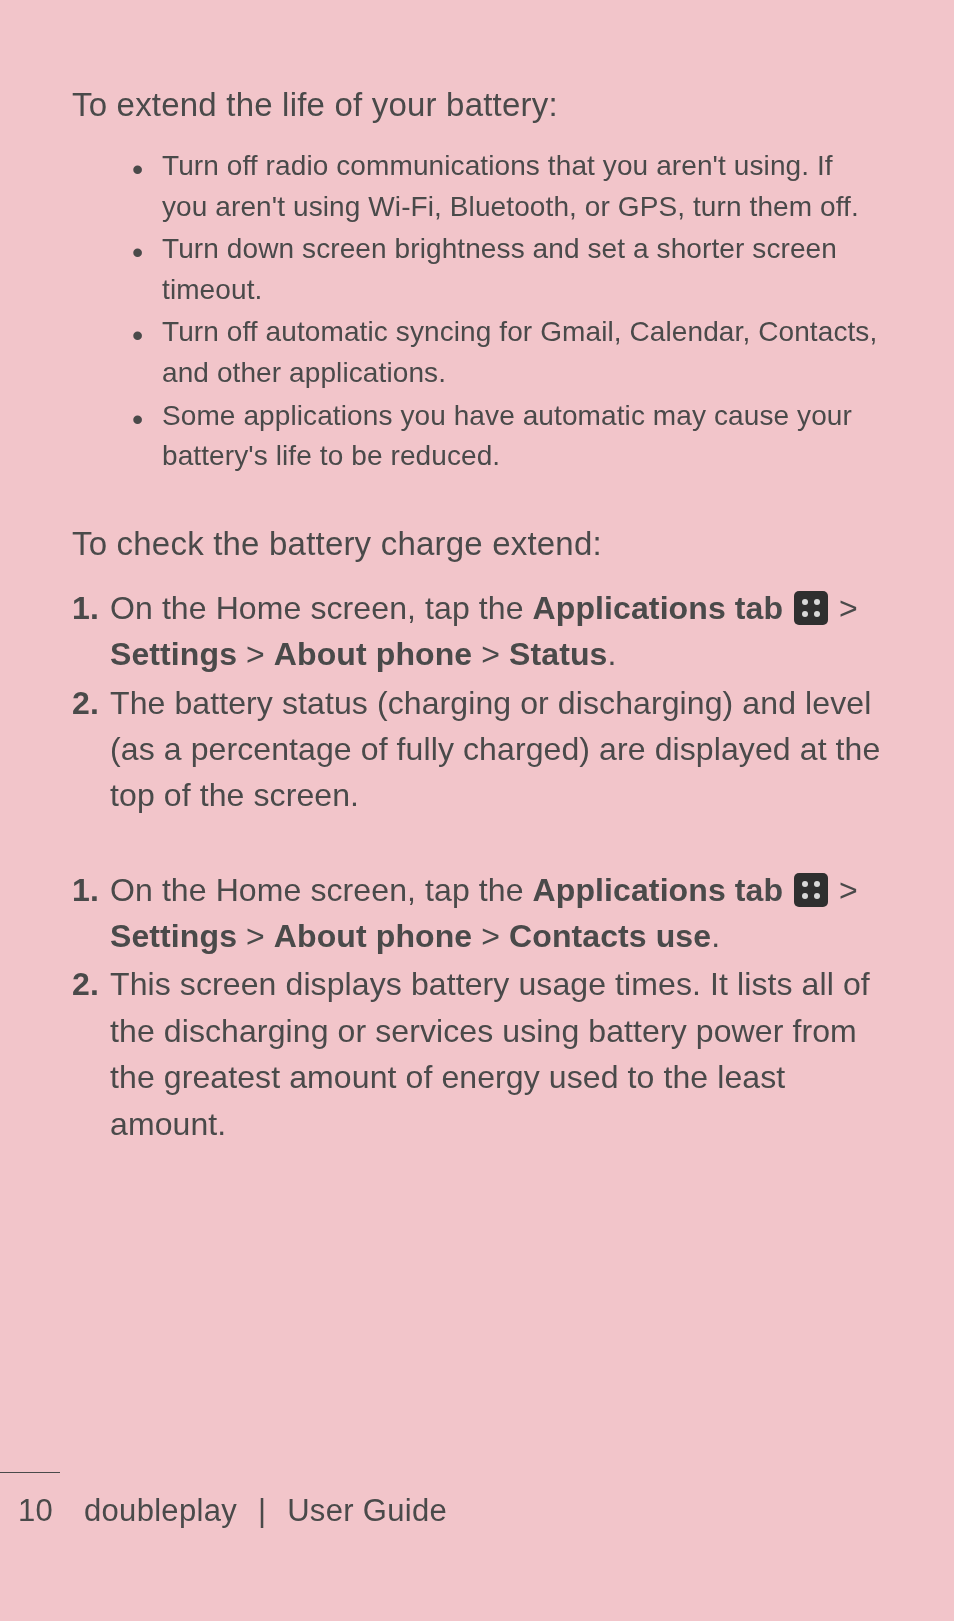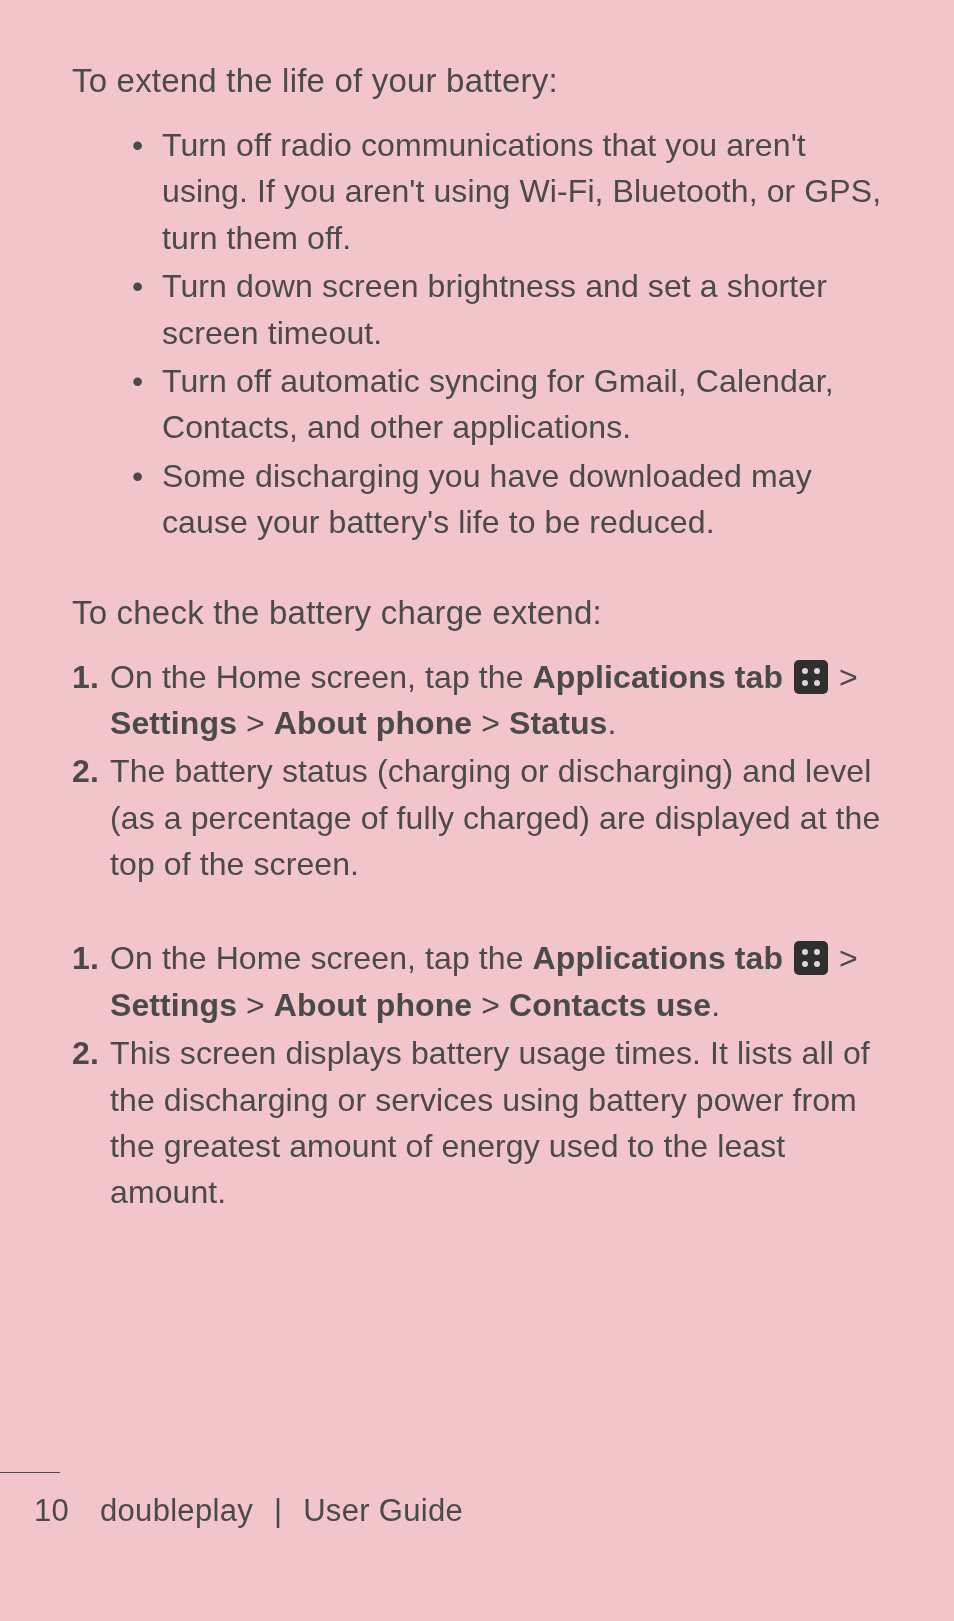--- a/index.html
+++ b/index.html
@@ -6,37 +6,37 @@
   body {
     background: #f2c5ca;
     width: 954px;
     height: 1621px;
     font-family: "Helvetica Neue", Helvetica, Arial, sans-serif;
     color: #4a4a4a;
     position: relative;
     font-weight: 300;
   }
   .content {
-    padding: 62px 72px 0 72px;
+    padding: 86px 72px 0 72px;
   }
   .section-heading {
     font-size: 33px;
     font-weight: 500;
     color: #4a4a4a;
     margin-bottom: 22px;
     letter-spacing: 0.2px;
   }
   .bullet-list {
     list-style: none;
     margin-bottom: 48px;
     padding-left: 60px;
   }
   .bullet-list li {
     position: relative;
-    font-size: 32px;
+    font-size: 28px;
     line-height: 1.45;
     color: #4a4a4a;
     margin-bottom: 2px;
     padding-left: 30px;
     letter-spacing: 0.1px;
   }
   .bullet-list li::before {
     content: "•";
     position: absolute;
     left: 0;
@@ -84,21 +84,21 @@
   }
   .footer-line {
     width: 60px;
     height: 1px;
     background: #4a4a4a;
     margin-bottom: 20px;
   }
   .footer-text {
     font-size: 31px;
     color: #4a4a4a;
-    padding-left: 34px;
+    padding-left: 18px;
     letter-spacing: 0.3px;
     font-weight: 300;
   }
   .footer-text .pagenum {
     margin-right: 22px;
   }
   .footer-text .divider {
     margin: 0 12px;
     font-weight: 300;
   }
@@ -107,21 +107,21 @@
 <body>
 
 <div class="content">
 
   <div>
     <div class="section-heading">To extend the life of your battery:</div>
     <ul class="bullet-list">
       <li>Turn off radio communications that you aren't using. If you aren't using Wi-Fi, Bluetooth, or GPS, turn them off.</li>
       <li>Turn down screen brightness and set a shorter screen timeout.</li>
       <li>Turn off automatic syncing for Gmail, Calendar, Contacts, and other applications.</li>
-      <li>Some discharging you have downloaded may cause your battery's life to be reduced.</li>
+      <li>Some applications you have automatic may cause your battery's life to be reduced.</li>
     </ul>
   </div>
 
   <div>
     <div class="section-heading">To check the battery charge extend:</div>
     <ol class="numbered-list">
       <li>
         <span class="num">1.</span>
         <span>On the Home screen, tap the </span><span class="bold">Applications tab</span>
         <span class="apps-icon">

